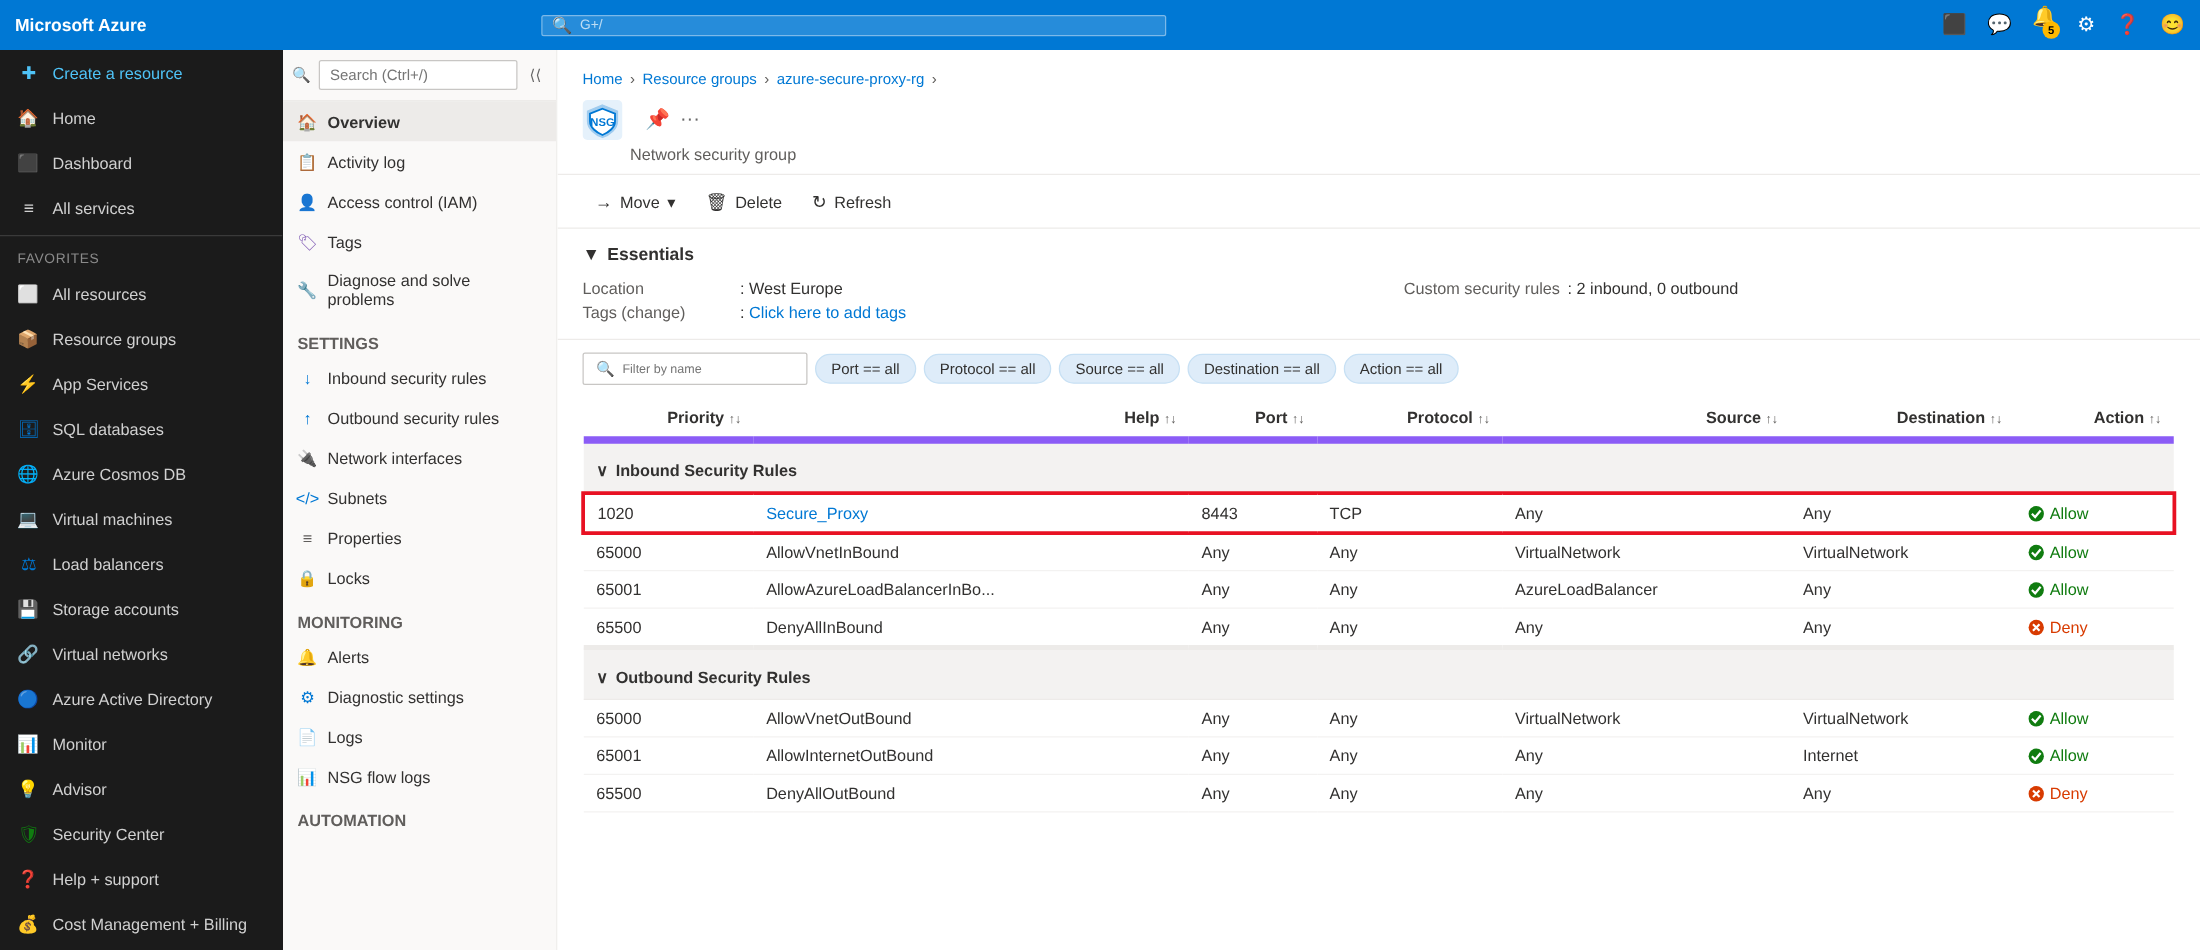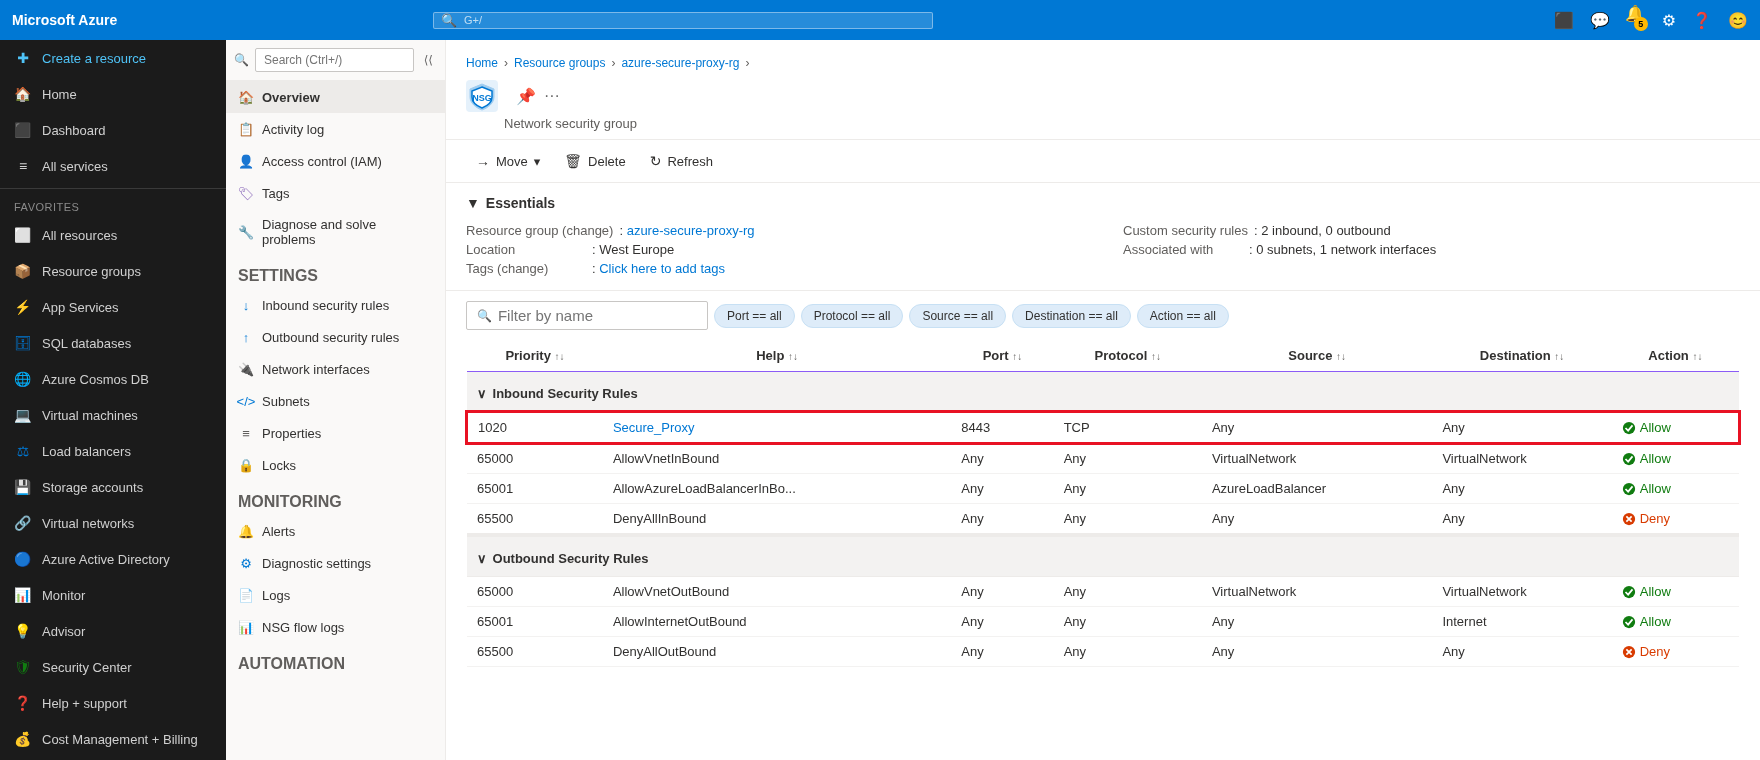--- a/index.html
+++ b/index.html
@@ -67,21 +67,21 @@
       font-size: 12px; width: 100%; outline: none;
     }
     .collapse-btn { cursor: pointer; color: #666; font-size: 12px; padding: 4px; }
     .sidebar-nav-item {
       display: flex; align-items: center; gap: 8px; padding: 8px 12px;
       cursor: pointer; font-size: 13px; color: #323130;
     }
     .sidebar-nav-item.active { background: #edebe9; font-weight: 600; }
     .sidebar-nav-icon { width: 16px; height: 16px; display: flex; align-items: center; justify-content: center; flex-shrink: 0; }
     .sidebar-section-label {
-      padding: 12px 12px 4px; font-size: 16px; color: #605e5c;
+      padding: 12px 12px 4px; font-size: 13px; color: #605e5c;
       font-weight: 600; text-transform: uppercase;
     }
 
     
     .content { flex: 1; overflow-y: auto; padding: 0; background: white; }
     .content-header { padding: 16px 20px 8px; border-bottom: 1px solid #edebe9; }
     .breadcrumb { display: flex; align-items: center; gap: 6px; font-size: 12px; color: #0078d4; margin-bottom: 10px; }
     .breadcrumb span { color: #605e5c; }
     .breadcrumb a { color: #0078d4; cursor: pointer; }
     .resource-title { display: flex; align-items: center; gap: 10px; margin-bottom: 4px; }
@@ -108,36 +108,36 @@
     .essentials-label { color: #605e5c; min-width: 120px; white-space: nowrap; }
     .essentials-value { color: #323130; }
     .essentials-value a { color: #0078d4; cursor: pointer; }
 
     
     .filter-bar { display: flex; align-items: center; gap: 6px; padding: 10px 20px; flex-wrap: wrap; }
     .filter-search {
       display: flex; align-items: center; gap: 6px; border: 1px solid #c8c6c4;
       border-radius: 2px; padding: 5px 10px; font-size: 13px; min-width: 180px;
     }
-    .filter-search input { border: none; outline: none; font-size: 15px; }
+    .filter-search input { border: none; outline: none; font-size: 10px; }
     .filter-chip {
       background: #deecf9; border: 1px solid #c7e0f4; border-radius: 12px;
       padding: 4px 12px; font-size: 12px; cursor: pointer; color: #323130;
     }
 
     
     .table-container { padding: 0 20px 20px; overflow-x: auto; }
     .section-header {
       display: flex; align-items: center; gap: 6px; padding: 8px 0 4px;
       font-size: 13px; font-weight: 600; color: #323130; cursor: pointer;
     }
     table { width: 100%; border-collapse: collapse; font-size: 13px; }
     thead th {
-      text-align: center; padding: 8px 10px; color: #323130; font-weight: 600;
-      border-bottom: 1px solid #8b5cf6; white-space: nowrap; cursor: pointer;
+      text-align: right; padding: 8px 10px; color: #323130; font-weight: 600;
+      border-bottom: 6px solid #8b5cf6; white-space: nowrap; cursor: pointer;
     }
     tbody td { padding: 7px 10px; color: #323130; border-bottom: 1px solid #f3f2f1; white-space: nowrap; }
     .link-blue { color: #0078d4; cursor: pointer; }
     .allow-badge { display: flex; align-items: center; gap: 4px; color: #107c10; }
     .deny-badge { display: flex; align-items: center; gap: 4px; color: #d83b01; }
     .sort-icon { font-size: 10px; color: #605e5c; }
     .blurred-cell { background: #c8c6c4; color: transparent; border-radius: 2px; min-width: 80px; height: 14px; display: inline-block; }
 
     
     ::-webkit-scrollbar { width: 6px; height: 6px; }
@@ -366,41 +366,33 @@
     </div>
 
     <div class="essentials">
       <div class="essentials-title">
         <span>▼</span>
         <span>Essentials</span>
       </div>
       <div class="essentials-grid">
         <div>
           <div class="essentials-row">
-            <span class="essentials-label">Resource group (change)</span>
-            <span class="essentials-value">: <a>azure-secure-proxy-rg</a></span>
-          </div>
-          <div class="essentials-row">
             <span class="essentials-label">Location</span>
             <span class="essentials-value">: <span>West Europe</span></span>
           </div>
           <div class="essentials-row">
             <span class="essentials-label">Tags (change)</span>
             <span class="essentials-value">: <a>Click here to add tags</a></span>
           </div>
         </div>
         <div>
           <div class="essentials-row">
             <span class="essentials-label">Custom security rules</span>
             <span class="essentials-value">: <span>2 inbound, 0 outbound</span></span>
           </div>
-          <div class="essentials-row">
-            <span class="essentials-label">Associated with</span>
-            <span class="essentials-value">: <span>0 subnets, 1 network interfaces</span></span>
-          </div>
         </div>
       </div>
     </div>
 
     <div class="filter-bar">
       <div class="filter-search">
         <span style="color:#666;font-size:12px">🔍</span>
         <input type="text" placeholder="Filter by name" style="">
       </div>
       <div class="filter-chip">Port == all</div>

